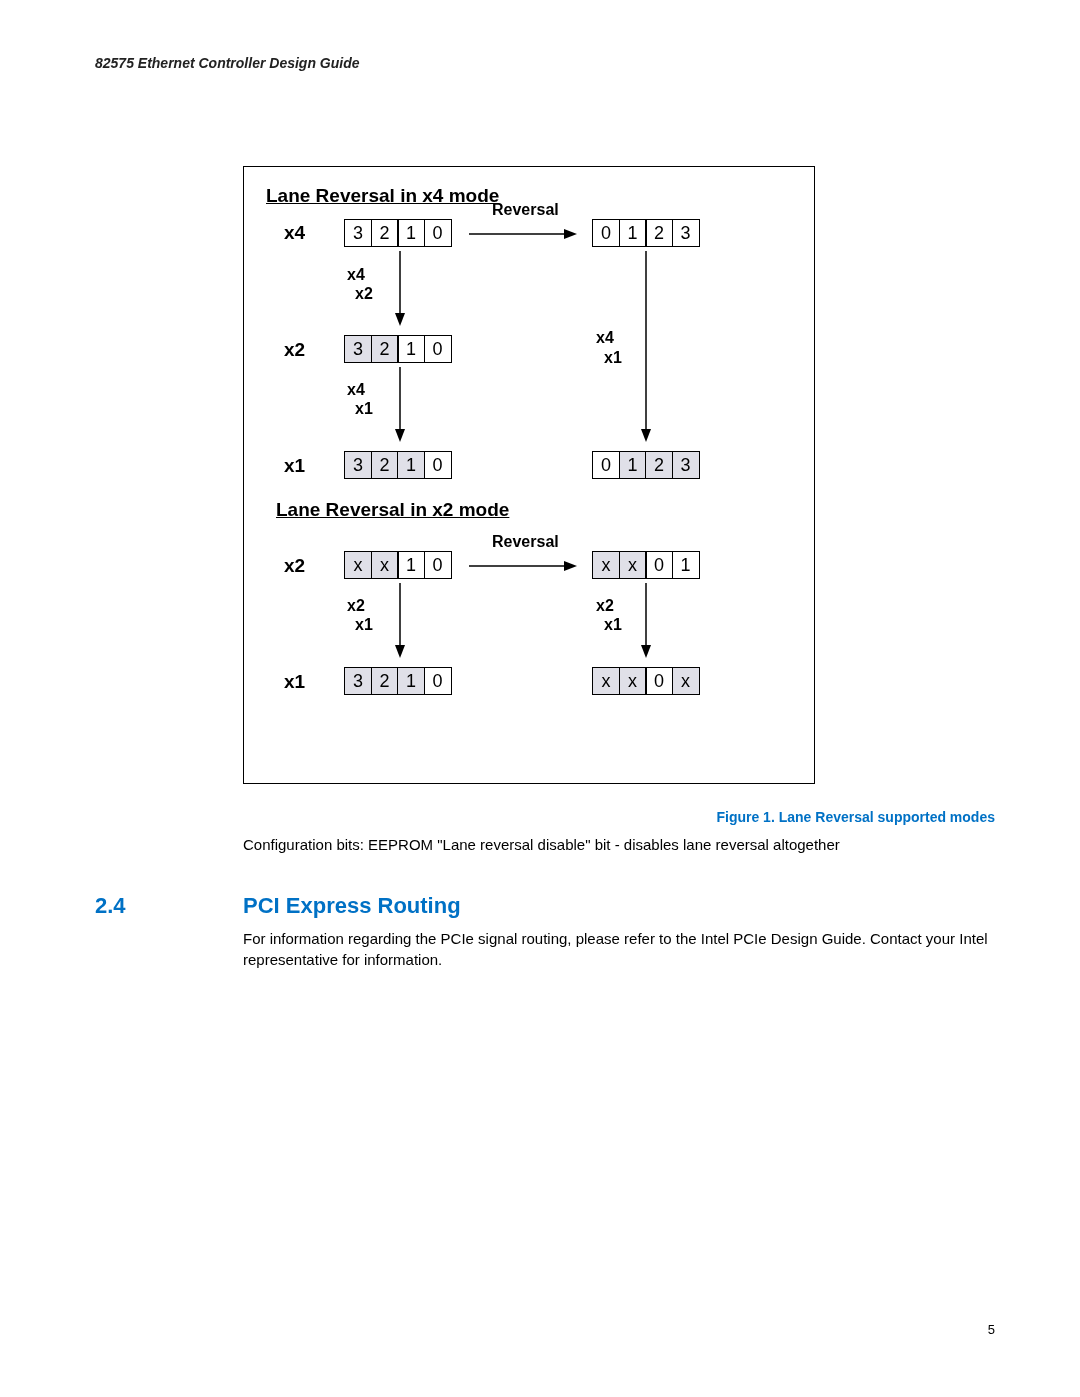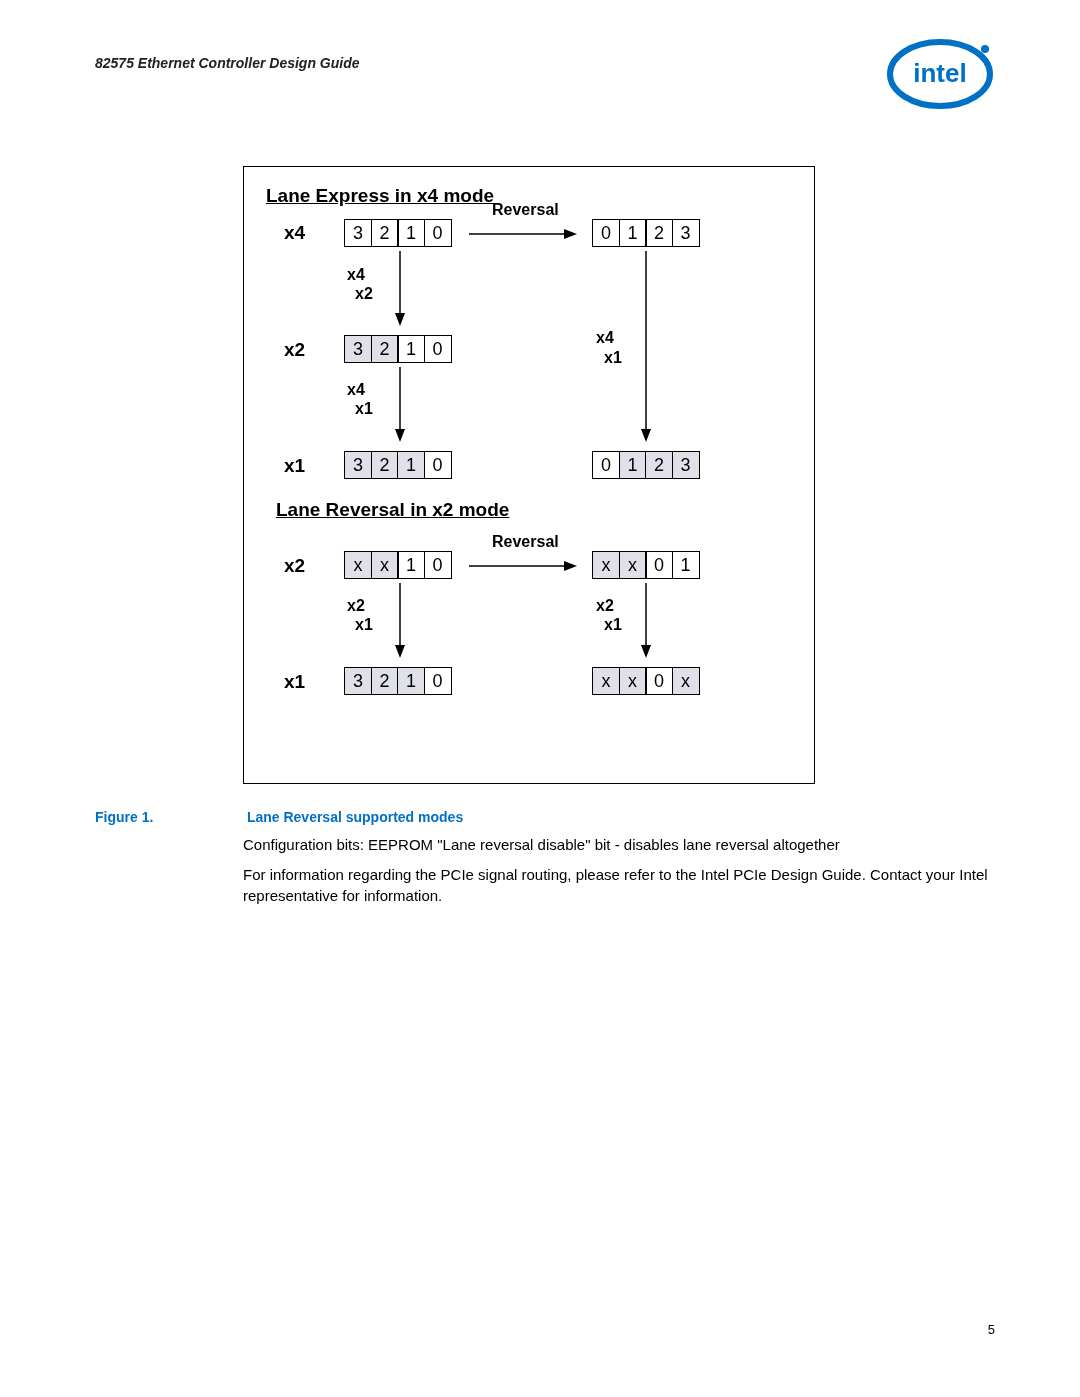--- a/index.html
+++ b/index.html
@@ -71,20 +71,21 @@
   .cell.inactive { background: #e0e0e8; }
   .arrow-label {
     position: absolute;
     font-weight: bold;
     font-size: 16px;
   }
 
   .caption-row {
     margin: 25px 0 0 0;
     font-size: 14px;
+    text-align: right;
   }
   .caption-label {
     color: #0071c5;
     font-weight: bold;
     display: inline-block;
     width: 148px;
   }
   .caption-text {
     color: #0071c5;
     font-weight: bold;
@@ -111,31 +112,24 @@
     right: 85px;
     font-size: 13px;
   }
 </style>
 </head>
 <body>
 
 <div class="page">
   <div class="header-title">82575 Ethernet Controller Design Guide</div>
 
-  <div class="logo">
-    <svg width="110" height="75" viewBox="0 0 110 75">
-      <ellipse cx="55" cy="39" rx="50" ry="32" fill="none" stroke="#0071c5" stroke-width="6"></ellipse>
-      <circle cx="100" cy="14" r="4" fill="#0071c5"></circle>
-      <text x="55" y="47" text-anchor="middle" font-family="Arial" font-size="26" font-weight="bold" fill="#0071c5">intel</text>
-    </svg>
-  </div>
 
   <div class="figure-box">
 
-    <div class="section-title" style="left:22px; top:18px;">Lane Express in x4 mode</div>
+    <div class="section-title" style="left:22px; top:18px;">Lane Reversal in x4 mode</div>
 
     <div class="row-label" style="left:40px; top:55px;">x4</div>
     <div class="lanes" style="left:100px; top:52px;">
       <div class="cell">3</div>
       <div class="cell">2</div>
       <div class="cell">1</div>
       <div class="cell">0</div>
     </div>
     <div class="arrow-label" style="left:248px; top:34px;">Reversal</div>
     <svg style="position:absolute; left:225px; top:60px;" width="110" height="14">
@@ -243,17 +237,20 @@
 
   </div>
 
   <div class="caption-row">
     <span class="caption-label">Figure 1.</span>
     <span class="caption-text">Lane Reversal supported modes</span>
   </div>
 
   <div class="body-text">Configuration bits: EEPROM "Lane reversal disable" bit - disables lane reversal altogether</div>
 
+  <div class="section-heading">
+    <span class="sec-num">2.4</span><span>PCI Express Routing</span>
+  </div>
 
   <div class="body-text">For information regarding the PCIe signal routing, please refer to the Intel PCIe Design Guide. Contact your Intel representative for information.</div>
 
   <div class="page-number">5</div>
 </div>
 
 </body></html>

